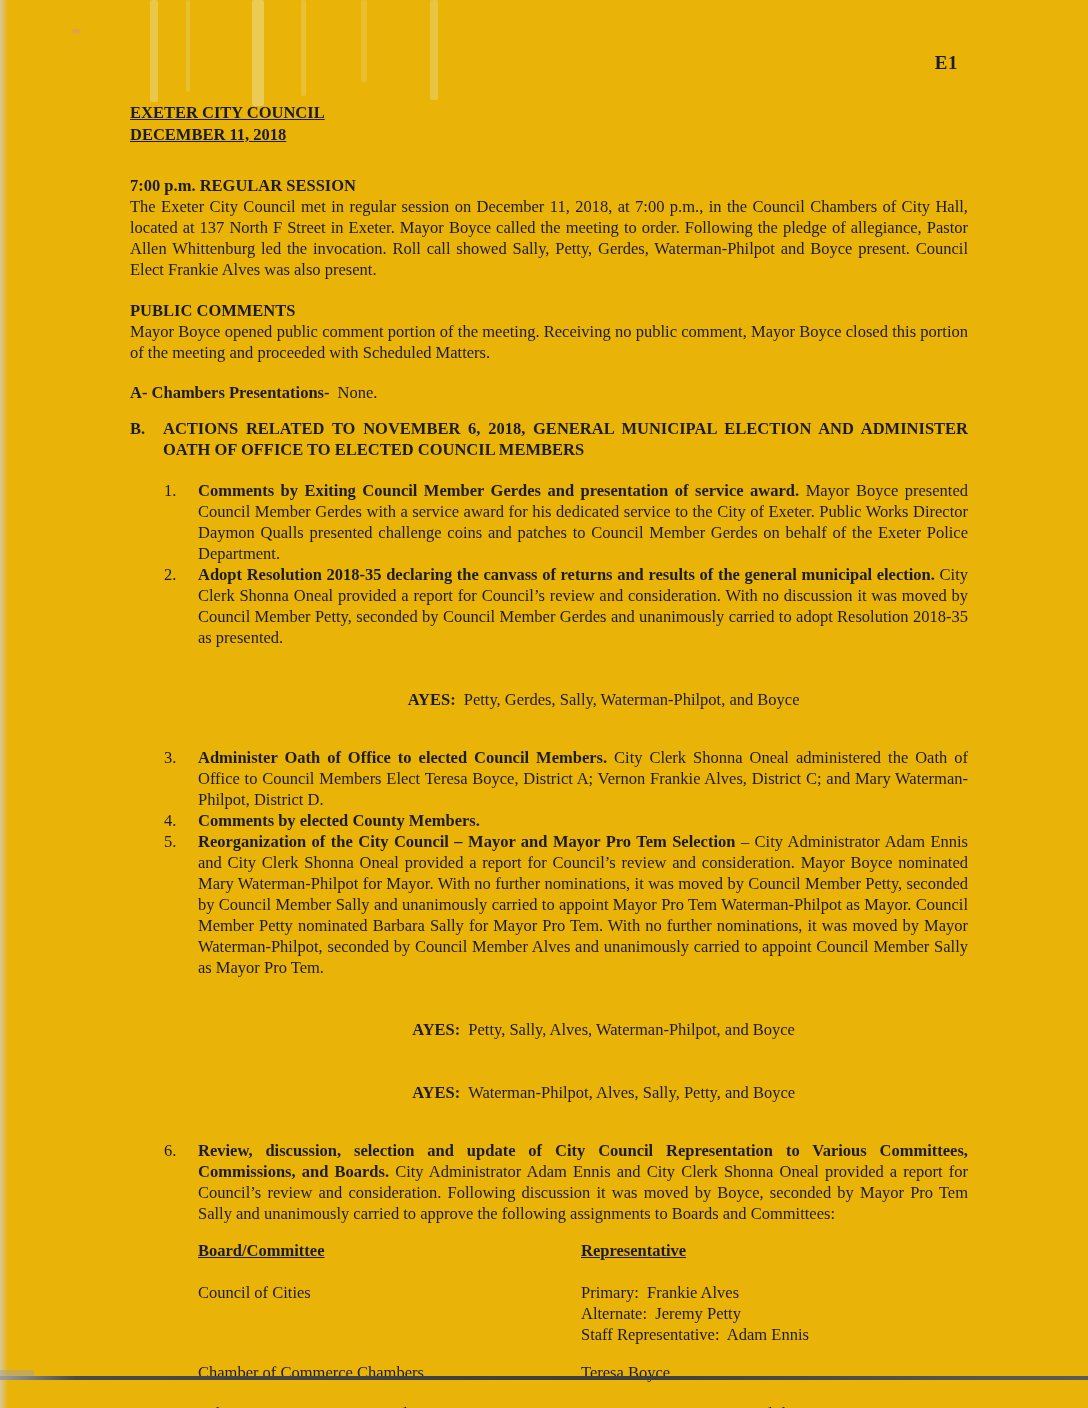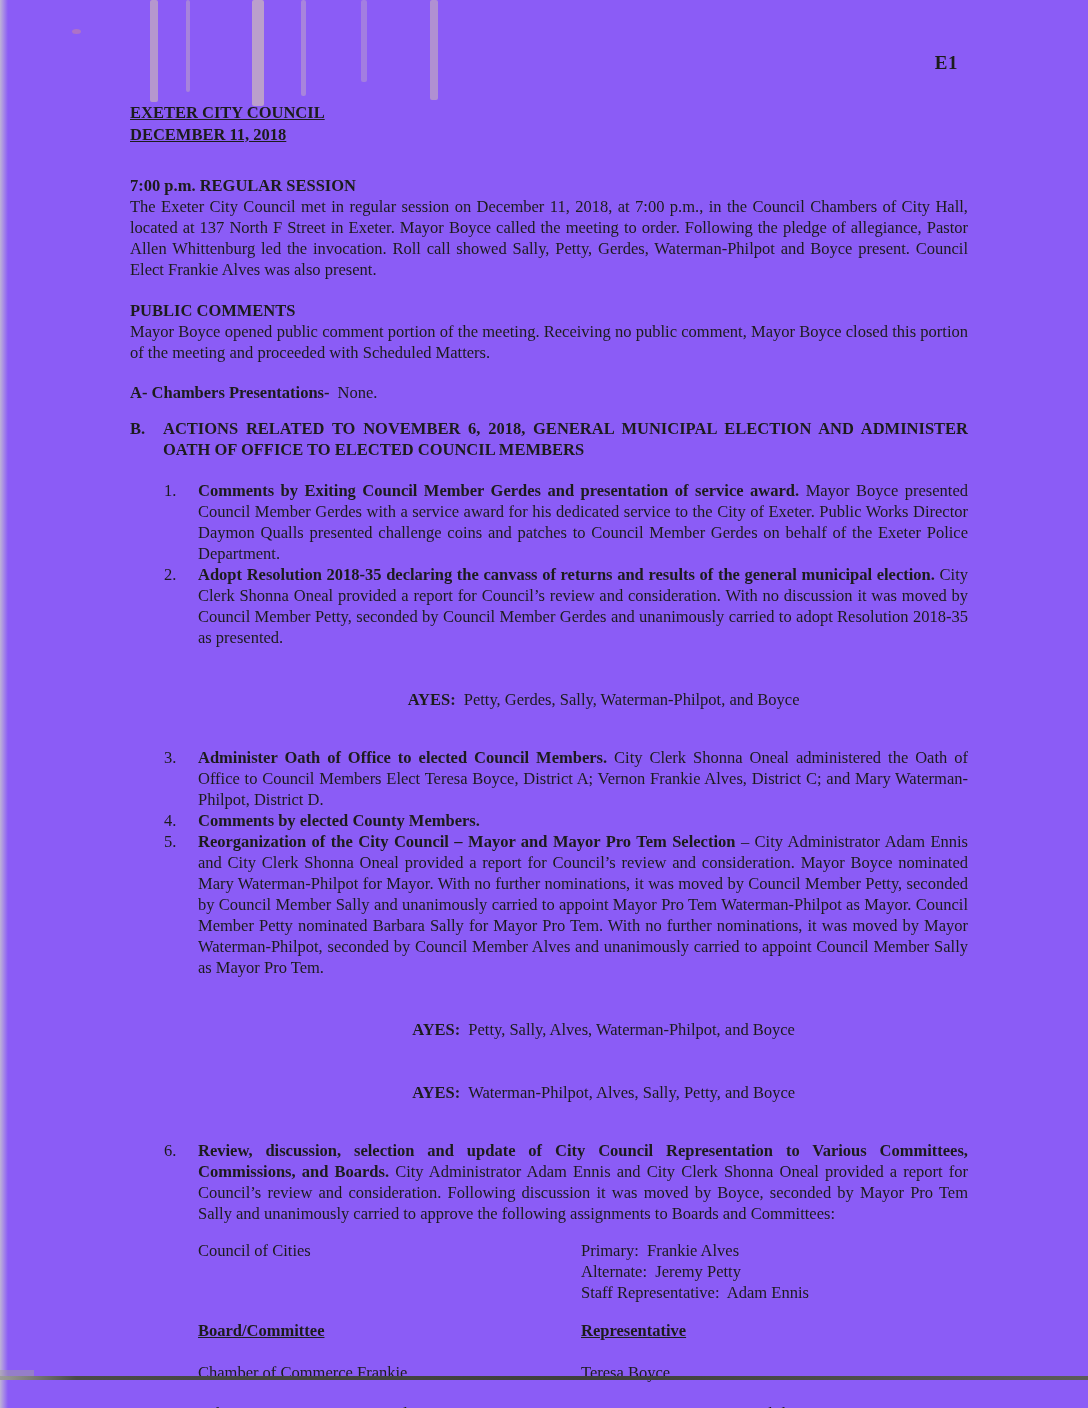--- a/index.html
+++ b/index.html
@@ -1,19 +1,19 @@
 <!DOCTYPE html>
 <html><head>
 <meta charset="utf-8">
 <style>
   html,body { margin:0; padding:0; background:#ffffff; }
   .page {
     position:relative;
     width:1088px; height:1408px;
-    background:#8b5cf6;
+    background:#eab308;
     font-family:"Liberation Serif", serif;
     color:#1c1c1c;
     overflow:hidden;
   }
   .left-edge {
     position:absolute; left:0; top:0; width:8px; height:100%;
     background:linear-gradient(to right,#cfcfcd, rgba(252,252,250,0));
     opacity:.75;
   }
   .streak { position:absolute; top:0; border-radius:2px; }
@@ -154,39 +154,39 @@
       </div>
 
       <div class="item">
         <span class="num">6.</span>
         <span class="b">Review, discussion, selection and update of City Council Representation to Various Committees, Commissions, and Boards.</span>
         <span>City Administrator Adam Ennis and City Clerk Shonna Oneal provided a report for Council’s review and consideration.  Following discussion it was moved by Boyce, seconded by Mayor Pro Tem Sally and unanimously carried to approve the following assignments to Boards and Committees:</span>
       </div>
 
       <div class="ctable">
 
+        <div class="trow thead">
+          <div class="col-board"><span class="b u">Board/Committee</span></div>
+          <div class="col-rep"><span class="b u">Representative</span></div>
+        </div>
+
         <div class="trow row-gap1">
           <div class="col-board">
             <div class="cell-line">Council of Cities</div>
           </div>
           <div class="col-rep">
             <div class="cell-line">Primary:  Frankie Alves</div>
             <div class="cell-line">Alternate:  Jeremy Petty</div>
             <div class="cell-line">Staff Representative:  Adam Ennis</div>
           </div>
         </div>
 
-        <div class="trow thead">
-          <div class="col-board"><span class="b u">Board/Committee</span></div>
-          <div class="col-rep"><span class="b u">Representative</span></div>
-        </div>
-
         <div class="trow row-gap2">
           <div class="col-board">
-            <div class="cell-line">Chamber of Commerce Frankie</div>
+            <div class="cell-line">Chamber of Commerce Chambers</div>
           </div>
           <div class="col-rep">
             <div class="cell-line">Teresa Boyce</div>
           </div>
         </div>
 
         <div class="trow">
           <div class="col-board">
             <div class="cell-line">Tulare County Economic Development Corporation</div>
 

